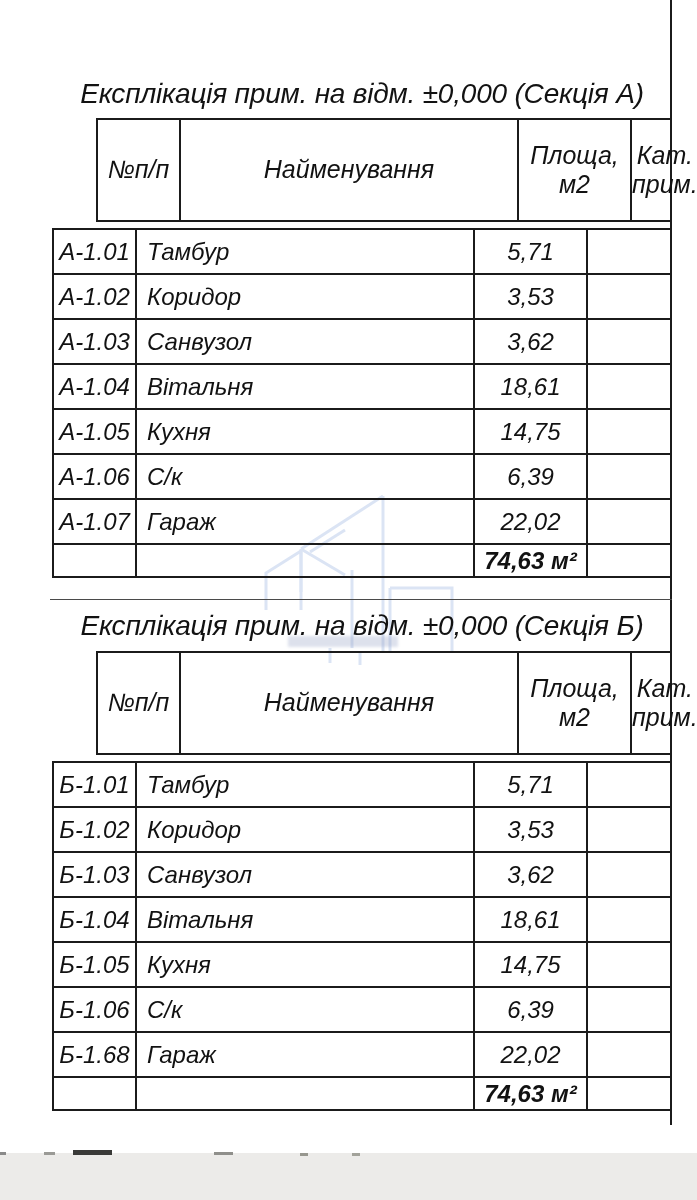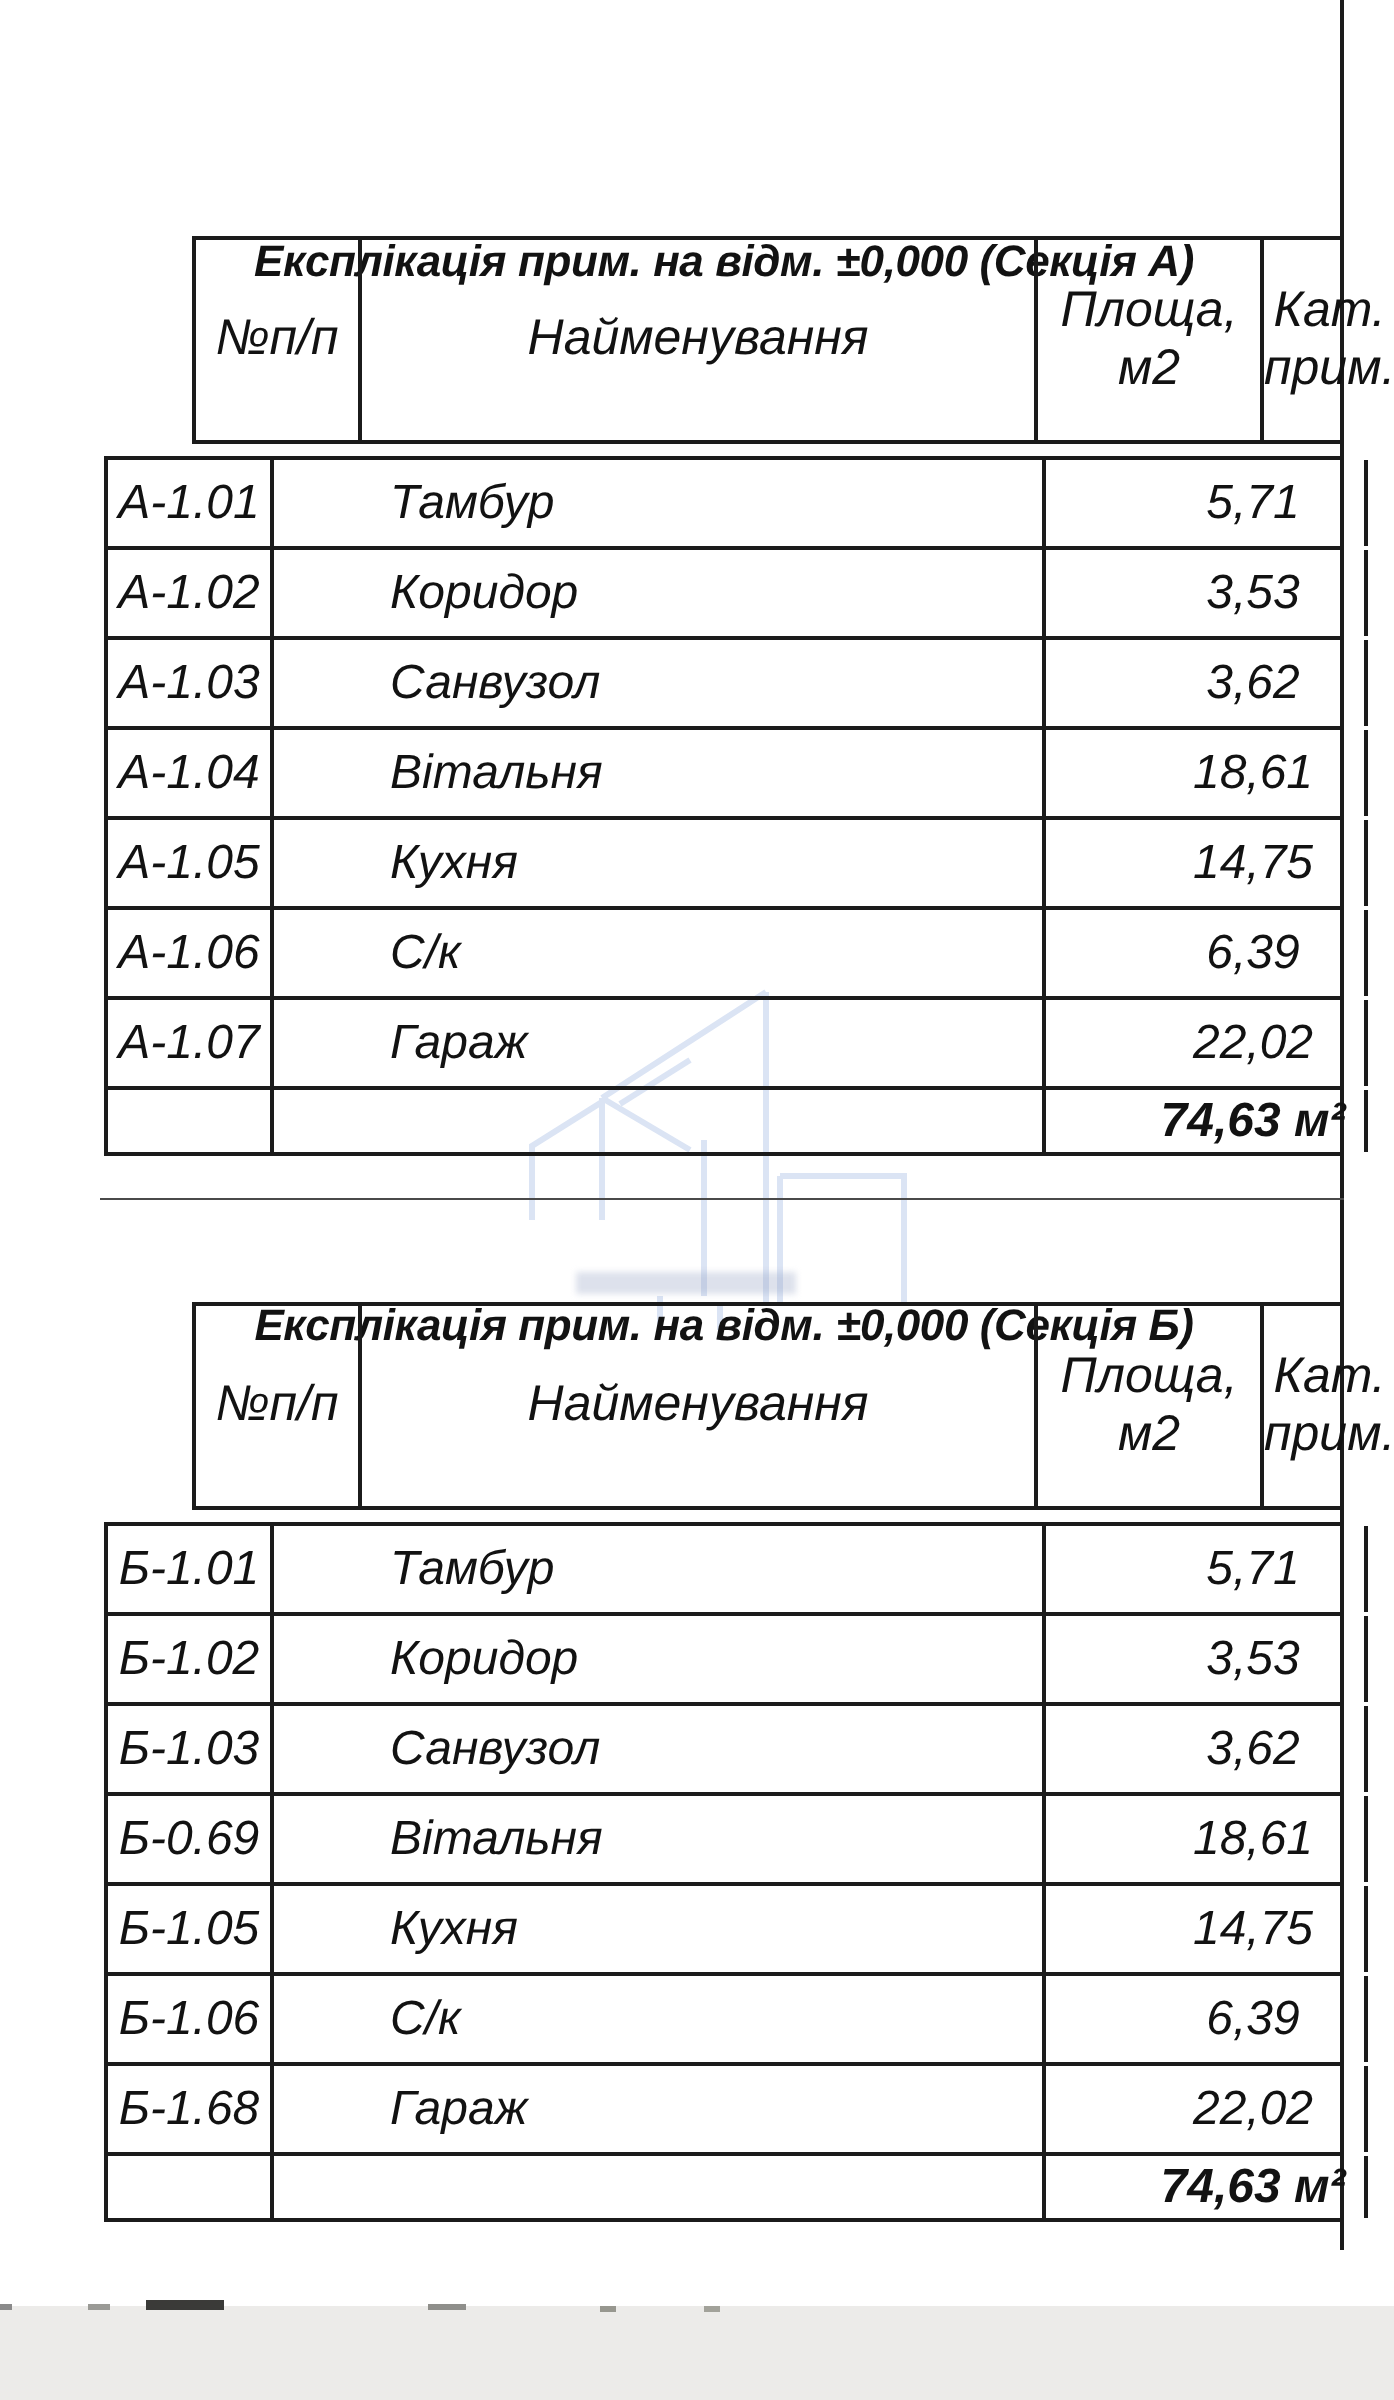--- a/index.html
+++ b/index.html
@@ -11,36 +11,36 @@
   
   .frame-line{position:absolute;left:670px;top:0;width:2px;height:1125px;background:#1b1b1b;}
 
   
   .watermark{position:absolute;left:240px;top:480px;width:230px;height:200px;}
   .wm-textsmudge{position:absolute;left:288px;top:636px;width:110px;height:11px;
     background:rgba(150,162,195,.32);filter:blur(1.5px);}
 
   
   .tbl-title{position:absolute;left:52px;width:620px;text-align:center;
-    font-weight:bold;font-size:22px;letter-spacing:-0.2px;white-space:nowrap;margin-top:40px;}
+    font-weight:normal;font-size:28px;letter-spacing:-0.2px;white-space:nowrap;}
   .title-a{top:78px;}
   .title-b{top:610px;}
 
   
   .xtable{position:absolute;left:52px;width:620px;}
   .table-a{top:118px;}
   .table-b{top:651px;}
   .thead{height:104px;border:2px solid #1b1b1b;box-sizing:border-box;
     display:grid;grid-template-columns:83px 338px 113px auto;background:transparent;margin-left:44px;}
   .hcell{border-right:2px solid #1b1b1b;display:flex;align-items:center;justify-content:center;
     font-size:25px;line-height:1.18;text-align:center;flex-direction:column;}
   .hcell:last-child{border-right:none;}
   .tbody{margin-top:6px;border:2px solid #1b1b1b;box-sizing:border-box;background:transparent;}
   .trow{display:grid;grid-template-columns:83px 338px 113px auto;height:45px;
-    border-bottom:2px solid #1b1b1b;box-sizing:border-box;gap:48px;}
+    border-bottom:2px solid #1b1b1b;box-sizing:border-box;}
   .trow.total-row{height:31px;border-bottom:none;}
   .tcell{border-right:2px solid #1b1b1b;display:flex;align-items:center;font-size:24px;box-sizing:border-box;}
   .tcell:last-child{border-right:none;}
   .c-num{justify-content:center;}
   .c-name{padding-left:10px;}
   .c-area{justify-content:center;}
   .total-row .c-area{font-weight:bold;}
 
   
   .thin-line{position:absolute;left:50px;top:599px;width:622px;height:1px;background:#4a4a4a;}
@@ -172,21 +172,21 @@
       <div class="tcell c-area">3,53</div>
       <div class="tcell c-cat"></div>
     </div>
     <div class="trow">
       <div class="tcell c-num">Б-1.03</div>
       <div class="tcell c-name">Санвузол</div>
       <div class="tcell c-area">3,62</div>
       <div class="tcell c-cat"></div>
     </div>
     <div class="trow">
-      <div class="tcell c-num">Б-0.69</div>
+      <div class="tcell c-num">Б-1.04</div>
       <div class="tcell c-name">Вітальня</div>
       <div class="tcell c-area">18,61</div>
       <div class="tcell c-cat"></div>
     </div>
     <div class="trow">
       <div class="tcell c-num">Б-1.05</div>
       <div class="tcell c-name">Кухня</div>
       <div class="tcell c-area">14,75</div>
       <div class="tcell c-cat"></div>
     </div>

